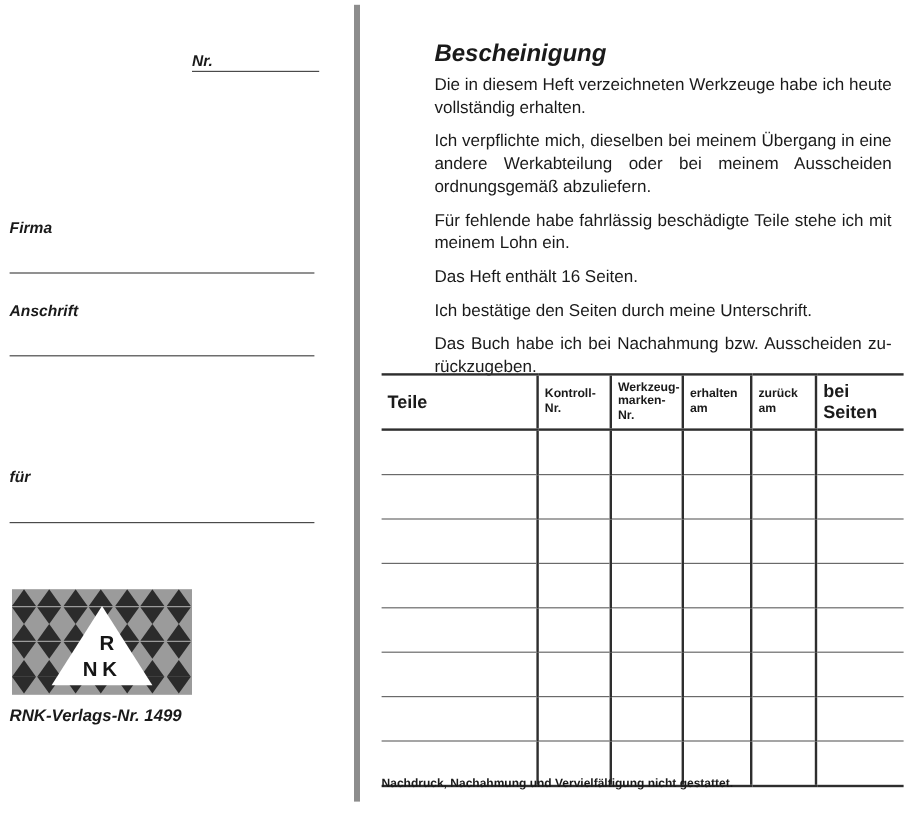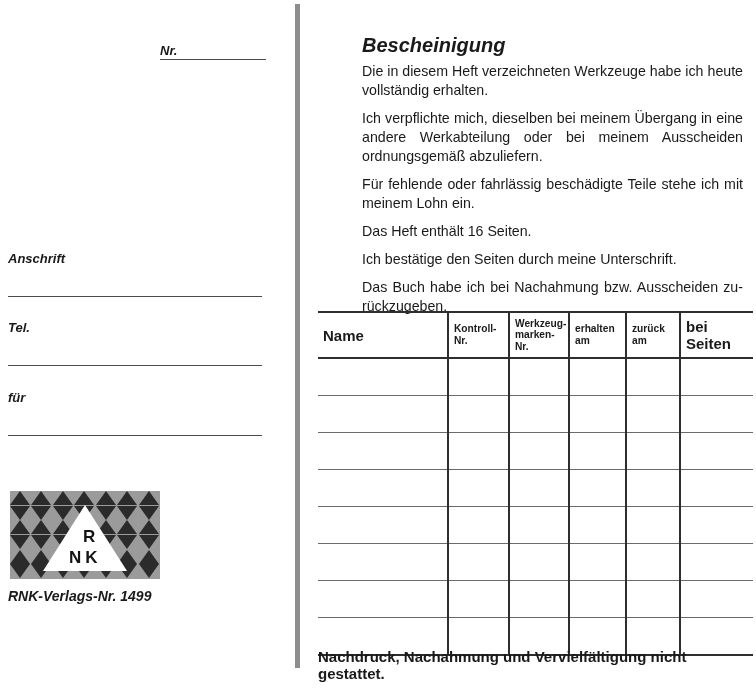--- a/index.html
+++ b/index.html
@@ -224,47 +224,47 @@
   .th-inner {
     padding: 0 5px;
   }
   .th-big   { font-size: 15px; }
   .th-small { font-size: 10.2px; line-height: 11.6px; }
 
   #table-footnote {
     position: absolute;
     left: 8px;
     top: 648px;
-    font-size: 15px;
+    font-size: 10px;
     font-weight: bold;
   }
 </style>
 </head>
 <body>
 
 <div id="page">
 
   <div id="cover">
 
     <div class="nr-row">
       <span class="nr-label">Nr.</span>
       <span class="nr-value"></span>
     </div>
 
 
+    <div class="field" id="field-firma">
+      <div class="field-label">Firma</div>
+      <div class="field-rule"></div>
+    </div>
 
     <div class="field" id="field-anschrift">
       <div class="field-label">Anschrift</div>
       <div class="field-rule"></div>
     </div>
 
-    <div class="field" id="field-tel">
-      <div class="field-label">Tel.</div>
-      <div class="field-rule"></div>
-    </div>
 
     <div class="field" id="field-fuer">
       <div class="field-label">für</div>
       <div class="field-rule"></div>
     </div>
 
     <div id="logo">
       <div id="triangle-pattern">
           <div class="tri-row">
             <div class="tri up" style="left: 0px;"></div>
@@ -333,39 +333,39 @@
 
   <div id="divider"></div>
 
   <div id="certificate">
 
     <div id="cert-heading">Bescheinigung</div>
 
     <div id="cert-body">
         <p>Die in diesem Heft verzeichneten Werkzeuge habe ich heute vollständig erhalten.</p>
         <p>Ich verpflichte mich, dieselben bei meinem Übergang in eine andere Werkabteilung oder bei meinem Aus­scheiden ordnungsgemäß abzuliefern.</p>
-        <p>Für fehlende oder fahrlässig beschädigte Teile stehe ich mit meinem Lohn ein.</p>
+        <p>Für fehlende habe fahrlässig beschädigte Teile stehe ich mit meinem Lohn ein.</p>
         <p>Das Heft enthält 16 Seiten.</p>
         <p>Ich bestätige den Seiten durch meine Unterschrift.</p>
         <p>Das Buch habe ich bei Nachahmung bzw. Ausscheiden zu­rückzugeben.</p>
       </div>
 
     <table id="record-table">
       <colgroup>
         <col style="width:130px">
         <col style="width:61px">
         <col style="width:60px">
         <col style="width:57px">
         <col style="width:54px">
         <col style="width:73px">
       </colgroup>
       <thead>
         <tr>
             <th>
-              <div class="th-inner th-big">Name</div>
+              <div class="th-inner th-big">Teile</div>
             </th>
             <th>
               <div class="th-inner th-small">Kontroll-<br>Nr.</div>
             </th>
             <th>
               <div class="th-inner th-small">Werkzeug-<br>marken-<br>Nr.</div>
             </th>
             <th>
               <div class="th-inner th-small">erhalten<br>am</div>
             </th>

